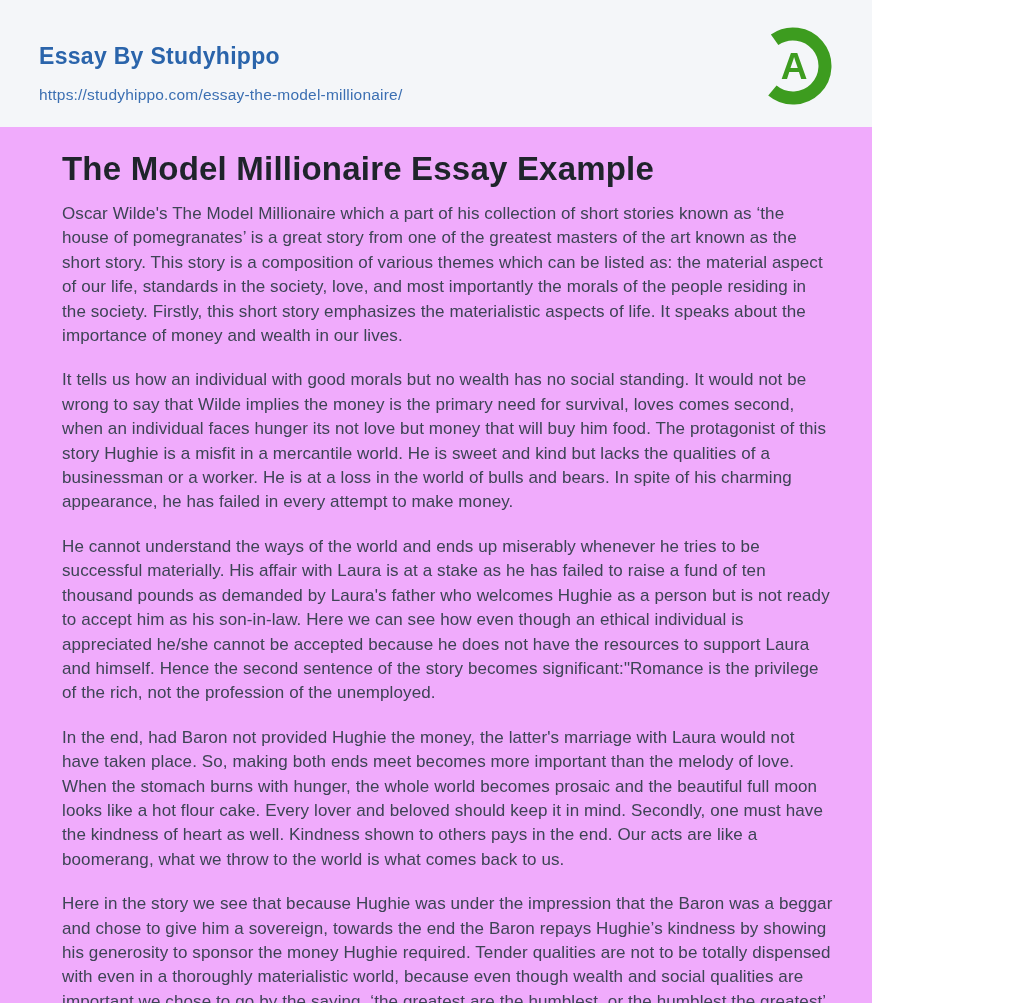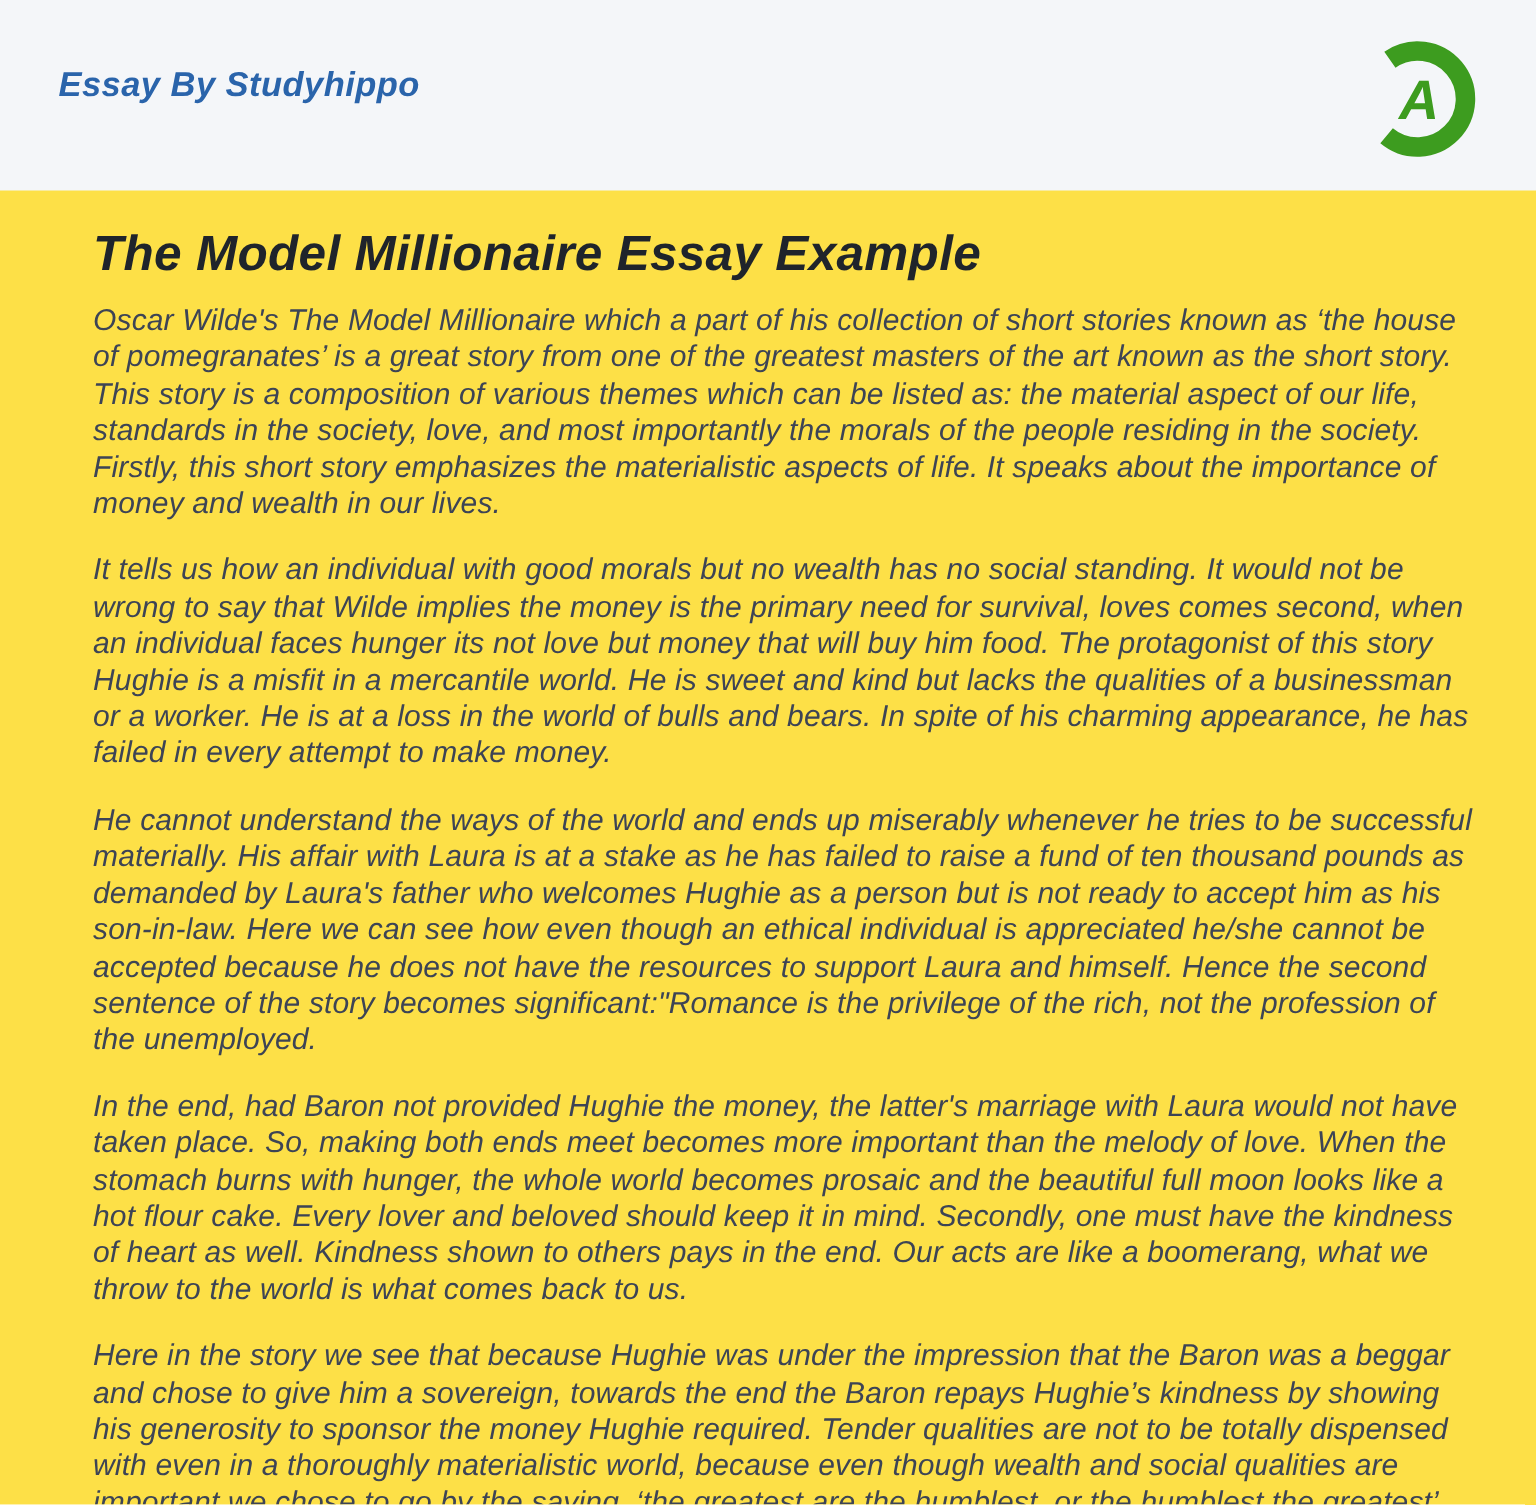--- a/index.html
+++ b/index.html
@@ -3,25 +3,24 @@
 <meta charset="utf-8">
 <style>
   * { margin: 0; padding: 0; box-sizing: border-box; }
   html, body {
     width: 1024px;
     background: #ffffff;
     font-family: "Liberation Sans", "DejaVu Sans", sans-serif;
   }
   .page {
     position: relative;
-    width: 1024px;
+    width: 872px;
     height: 1003px;
-    background: #fde047;
+    background: #f0abfc;
     overflow: hidden;
-    font-style: italic;
   }
   .header {
     position: relative;
     width: 100%;
     height: 127px;
     background: #f4f6f9;
     padding: 0 39px;
   }
   .site-title {
     position: absolute;
@@ -54,35 +53,36 @@
     margin-left: 23px;
   }
   .essay-title {
     font-size: 33px;
     font-weight: bold;
     color: #1f242b;
     letter-spacing: 0.2px;
     margin-bottom: 14px;
   }
   .content p {
-    font-size: 20px;
+    font-size: 17px;
     line-height: 24.4px;
     color: #3d4455;
     letter-spacing: 0.1px;
     margin-bottom: 20px;
     text-align: left;
   }
 </style>
 </head>
 <body>
 
 <div class="page">
 
   <div class="header">
     <div class="site-title">Essay By Studyhippo</div>
+    <a class="page-url">https://studyhippo.com/essay-the-model-millionaire/</a>
     <div class="logo">
       <svg width="80" height="80" viewBox="0 0 80 80">
         <path d="M 21.6 13.8 A 32 32 0 1 1 19.4 64.5" fill="none" stroke="#3d9c1f" stroke-width="13" stroke-linecap="butt"></path>
         <text x="41" y="53" text-anchor="middle" font-family="Liberation Sans, DejaVu Sans, sans-serif" font-size="37" font-weight="bold" fill="#3d9c1f">A</text>
       </svg>
     </div>
   </div>
 
   <div class="content">
     <h1 class="essay-title">The Model Millionaire Essay Example</h1>

